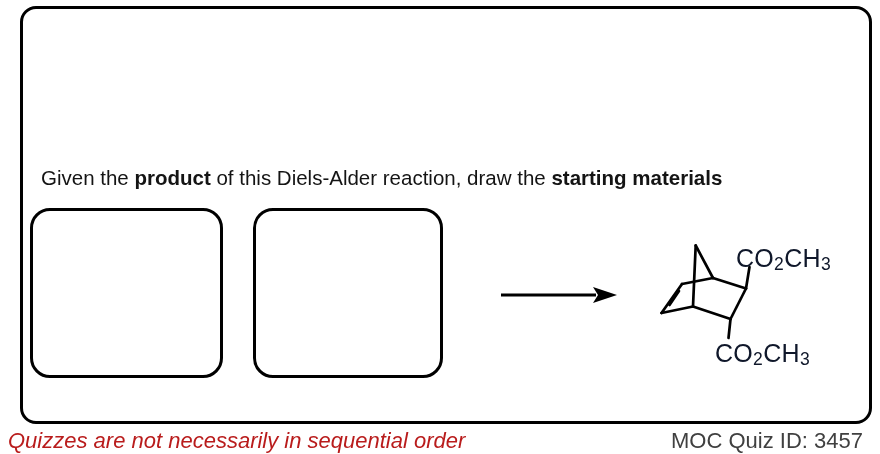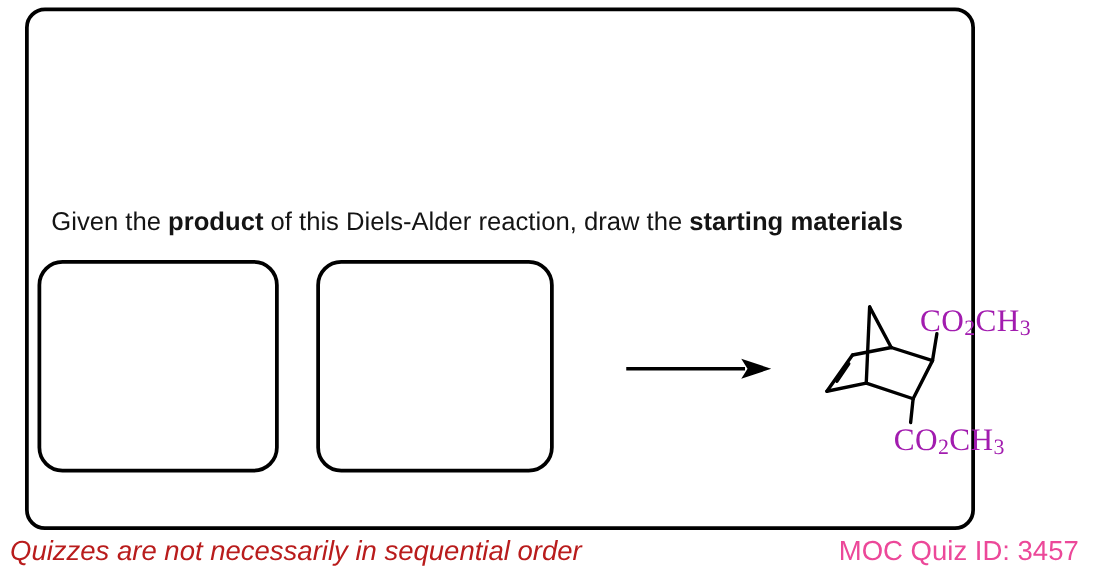--- a/index.html
+++ b/index.html
@@ -5,21 +5,21 @@
   html, body { margin: 0; padding: 0; }
   body {
     width: 880px; height: 454px;
     position: relative;
     background: #ffffff;
     font-family: "Liberation Sans", sans-serif;
     overflow: hidden;
   }
   .panel {
     position: absolute; left: 20px; top: 6px;
-    width: 760px; height: 418px;
+    width: 852px; height: 418px;
     border: 3.5px solid #000;
     border-radius: 16px;
     box-sizing: border-box;
     background: #ffffff;
   }
   .prompt {
     position: absolute; left: 38px; top: 163px;
     font-size: 20.5px; color: #141414;
     white-space: nowrap;
   }
@@ -30,34 +30,34 @@
     border-radius: 20px;
     box-sizing: border-box;
     background: #ffffff;
   }
   .abox1 { left: 30px;  width: 193px; }
   .abox2 { left: 253px; width: 190px; }
   .arrow-svg     { position: absolute; left: 498px; top: 284px; }
   .structure-svg { position: absolute; left: 650px; top: 238px; }
   .chem-label {
     position: absolute;
-    font-size: 25px; color: #a21caf;
-    letter-spacing: 0.3px; white-space: nowrap; font-family: Liberation Serif, serif;
+    font-size: 25px; color: #0f172a;
+    letter-spacing: 0.3px; white-space: nowrap;
   }
   .chem-label .sub { font-size: 0.7em; vertical-align: -0.18em; }
   .ester-top    { left: 736px; top: 244px; }
   .ester-bottom { left: 715px; top: 339px; }
   .footer-note {
     position: absolute; left: 8px; top: 428px;
     font-size: 22px; font-style: italic;
     color: #b91c1c; white-space: nowrap;
   }
   .quiz-id {
     position: absolute; right: 17px; top: 428px;
-    font-size: 22px; color: #ec4899; white-space: nowrap;
+    font-size: 22px; color: #404040; white-space: nowrap;
   }
 </style>
 </head>
 <body>
 
 <div class="panel">
 
   <div class="prompt" style="left:18px; top:157px;">
     
     <span>Given the </span><span class="b">product</span><span> of this Diels-Alder reaction, draw the </span><span class="b">starting materials</span>

